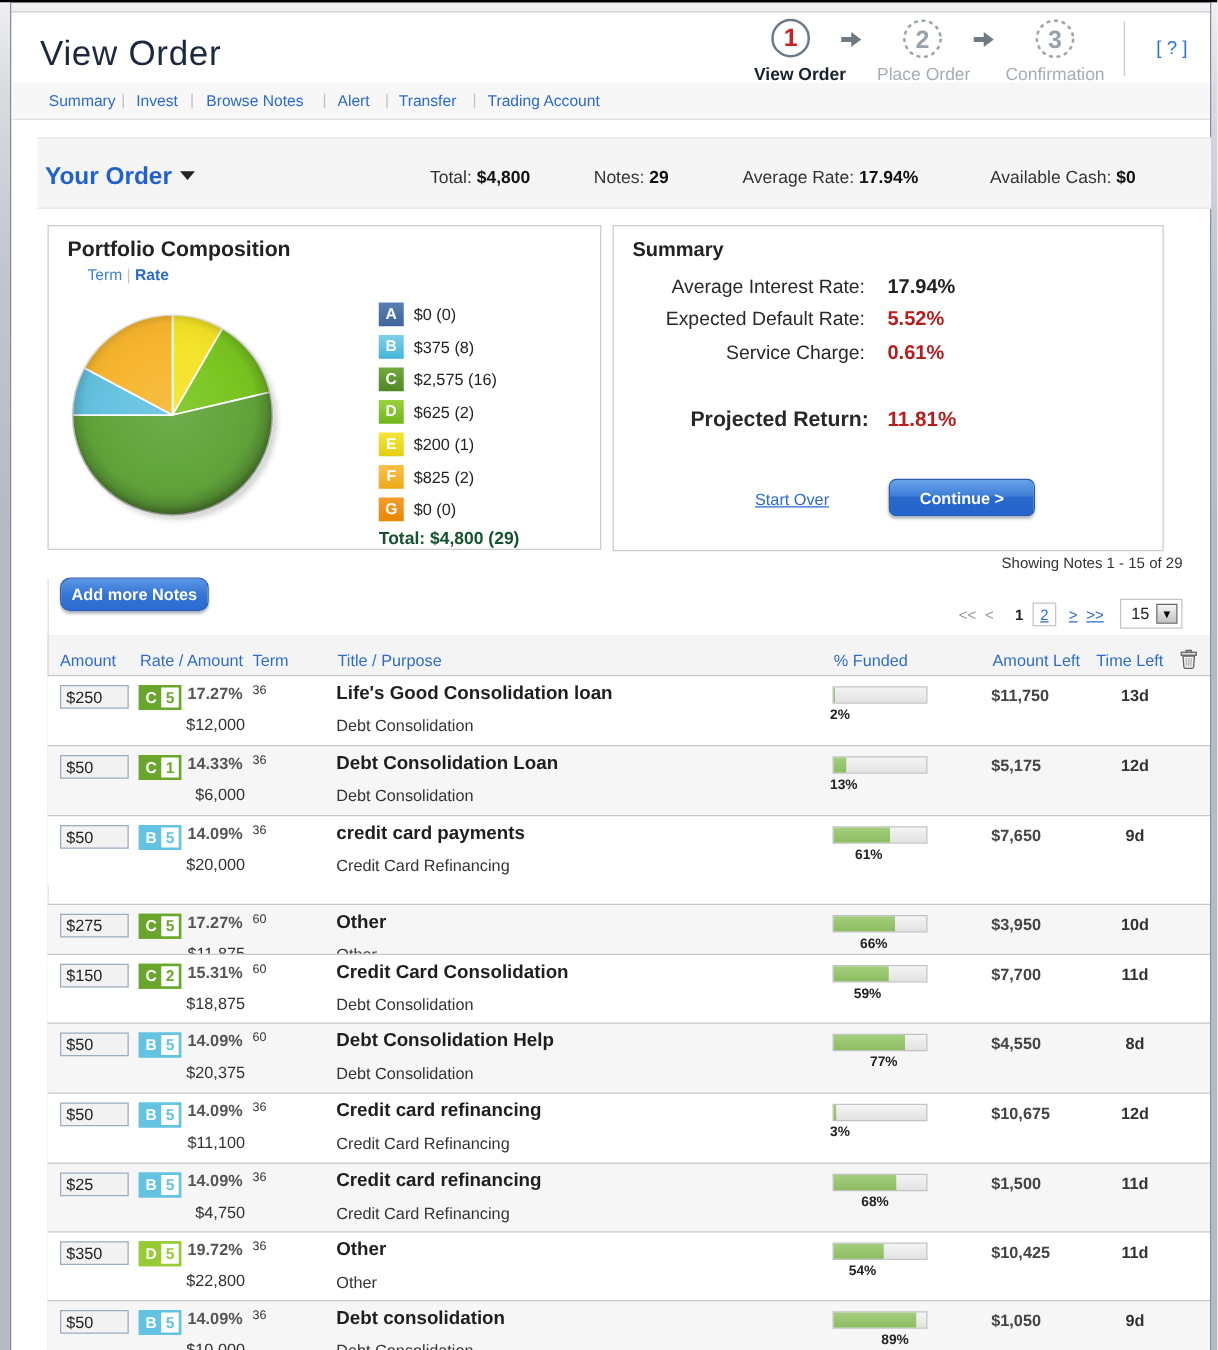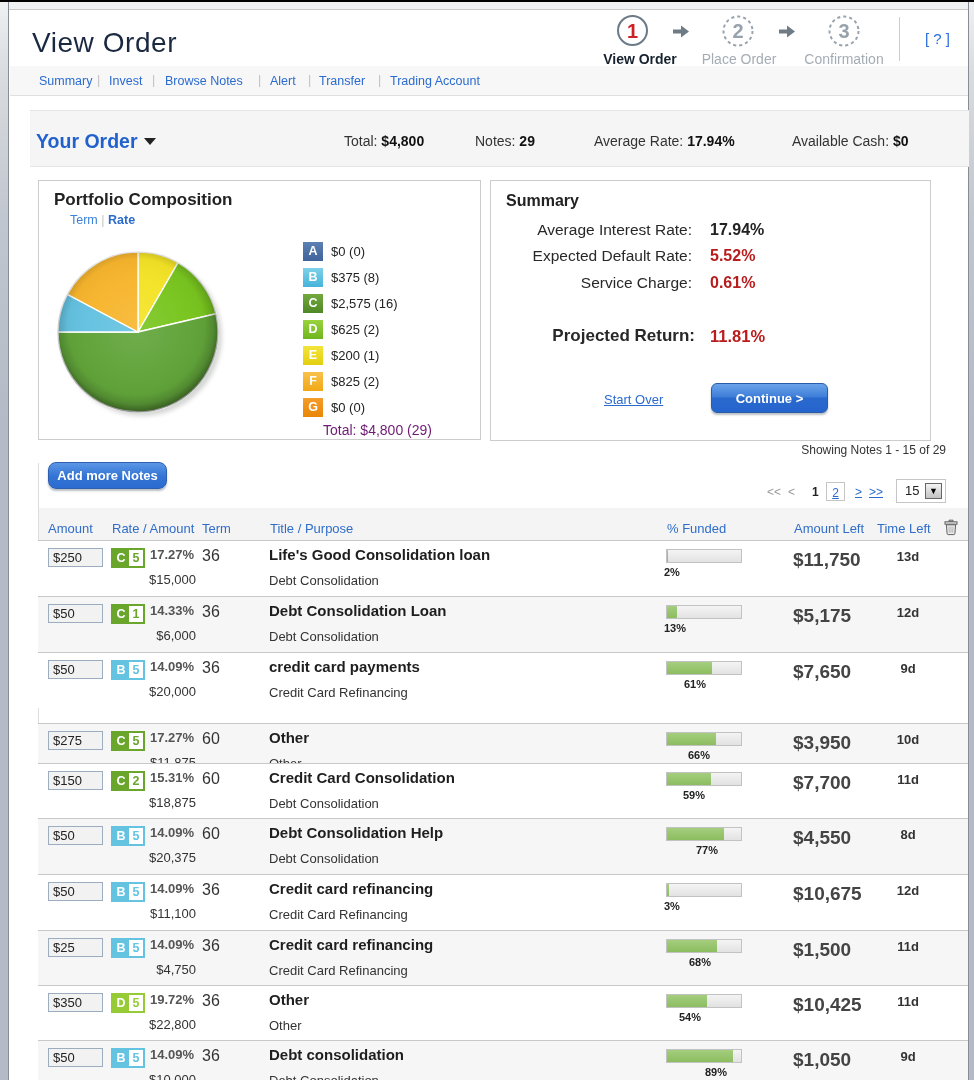--- a/index.html
+++ b/index.html
@@ -58,28 +58,28 @@
 .th { top:521px; font-size:13px; color:#2f6dc9; }
 #tbl { left:38px; top:540px; width:930px; }
 .row { position:absolute; left:0; width:930px; border-top:1px solid #c8c8c8; }
 .rw { background:#fff; }
 .rg { background:#f6f6f6; }
 .inp { position:absolute; left:10px; top:7px; width:55px; height:19px; border:1px solid #9badbe; background:#f2f2f2; font-size:13px; color:#222; line-height:17px; padding-left:4px; }
 .badge { position:absolute; left:73px; top:7px; width:34px; height:20px; font-size:12.5px; font-weight:bold; line-height:16px; text-align:center; background:#fff; }
 .badge .bl { position:absolute; left:0; top:0; width:16px; height:16px; color:#fff; }
 .badge .br { position:absolute; left:16px; top:0; width:14px; height:16px; background:#fff; }
 .rate { position:absolute; left:112px; top:6px; font-size:13px; font-weight:bold; color:#555; }
-.term { position:absolute; left:164px; top:6px; font-size:16px; color:#333; }
+.term { position:absolute; left:164px; top:6px; font-size:10px; color:#333; }
 .amt2 { position:absolute; left:73px; top:31px; width:85px; text-align:right; font-size:13px; color:#333; }
 .ttl { position:absolute; left:231px; top:5px; font-size:15px; font-weight:bold; color:#1e1e1e; }
 .sub { position:absolute; left:231px; top:32px; font-size:13px; color:#333; }
 .bar { position:absolute; left:628px; top:8px; width:76px; height:14px; border:1px solid #c2c2c2; background:linear-gradient(#f4f4f4,#e2e2e2); }
 .fill { position:absolute; left:0; top:0; height:12px; background:linear-gradient(#a4ce7e,#8cbd60); }
 .pct { position:absolute; top:25px; font-size:11px; font-weight:bold; color:#222; }
-.aleft { position:absolute; left:755px; top:8px; font-size:19px; font-weight:bold; color:#444;text-align:right; }
+.aleft { position:absolute; left:755px; top:8px; font-size:13px; font-weight:bold; color:#444;text-align:right; }
 .tleft { position:absolute; left:850px; top:8px; width:40px; text-align:center; font-size:13px; font-weight:bold; color:#333; }
 </style>
 </head>
 <body>
 <div class="abs" id="topbar"></div>
 <div class="abs" id="panel"></div>
 <div class="abs" id="lshadow"></div>
 <div class="abs" id="rshadow"></div>
 <h1 class="abs">View Order</h1>
 
@@ -161,21 +161,21 @@
 <div class="abs lg" style="left:303px; top:346px; background:linear-gradient(#f3e43a,#e3cf10);">E</div>
 <div class="abs lg" style="left:303px; top:372px; background:linear-gradient(#f9c14b,#f0a816);">F</div>
 <div class="abs lg" style="left:303px; top:398px; background:linear-gradient(#f49d2c,#e98605);">G</div>
 <div class="abs lgt" style="left:331px; top:244px;">$0 (0)</div>
 <div class="abs lgt" style="left:331px; top:270px;">$375 (8)</div>
 <div class="abs lgt" style="left:331px; top:296px;">$2,575 (16)</div>
 <div class="abs lgt" style="left:331px; top:322px;">$625 (2)</div>
 <div class="abs lgt" style="left:331px; top:348px;">$200 (1)</div>
 <div class="abs lgt" style="left:331px; top:374px;">$825 (2)</div>
 <div class="abs lgt" style="left:331px; top:400px;">$0 (0)</div>
-<div class="abs" style="left:303px; top:422px; font-size:14px; font-weight:normal; color:#701a75;margin-left:20px;">Total: $4,800 (29)</div>
+<div class="abs" style="left:303px; top:422px; font-size:14px; font-weight:bold; color:#14532d;">Total: $4,800 (29)</div>
 
 <div class="abs box" id="sbox"></div>
 <div class="abs boxtitle" style="left:506px; top:192px;">Summary</div>
 <div class="abs slab" style="top:221px;">Average Interest Rate:</div>
 <div class="abs sval" style="top:221px; color:#222;">17.94%</div>
 <div class="abs slab" style="top:247px;">Expected Default Rate:</div>
 <div class="abs sval blue" style="top:247px;">5.52%</div>
 <div class="abs slab" style="top:274px;">Service Charge:</div>
 <div class="abs sval blue" style="top:274px;">0.61%</div>
 <div class="abs slab" style="top:326px; font-weight:bold; font-size:17px; width:205px;">Projected Return:</div>
@@ -216,21 +216,21 @@
 <div class="abs" style="left:38px; top:463px; width:1px; height:617px; background:#ddd;"></div>
 <div class="abs" id="tbl">
     <div class="row rw" style="top:0px; height:56px;">
   <div class="inp">$250</div>
   <div class="badge" style="border:2px solid #6aa62c; background:#6aa62c;">
     <span class="bl" style="background:#6aa62c">C</span>
         <span class="br" style="color:#6aa62c">5</span>
   </div>
   <div class="rate">17.27%</div>
   <div class="term">36</div>
-  <div class="amt2">$15,000</div>
+  <div class="amt2">$12,000</div>
   <div class="ttl">Life's Good Consolidation loan</div>
   <div class="sub">Debt Consolidation</div>
   <div class="bar">
         <div class="fill" style="width:1px"></div>
       </div>
   <div class="pct" style="left:626px">2%</div>
   <div class="aleft">$11,750</div>
   <div class="tleft">13d</div>
 </div>
     <div class="row rg" style="top:56px; height:56px;">

